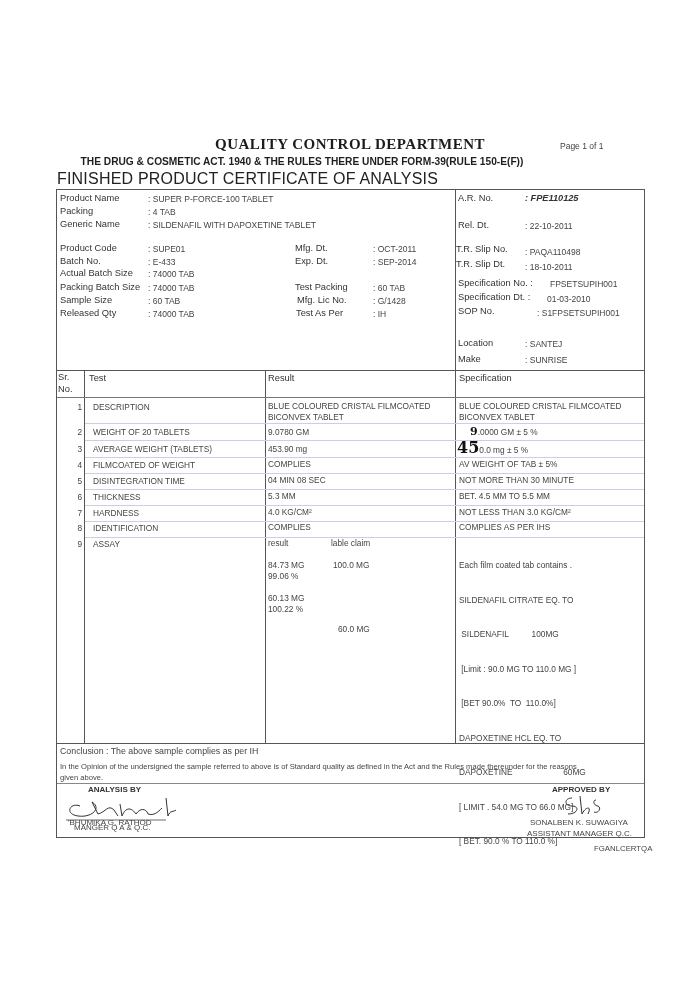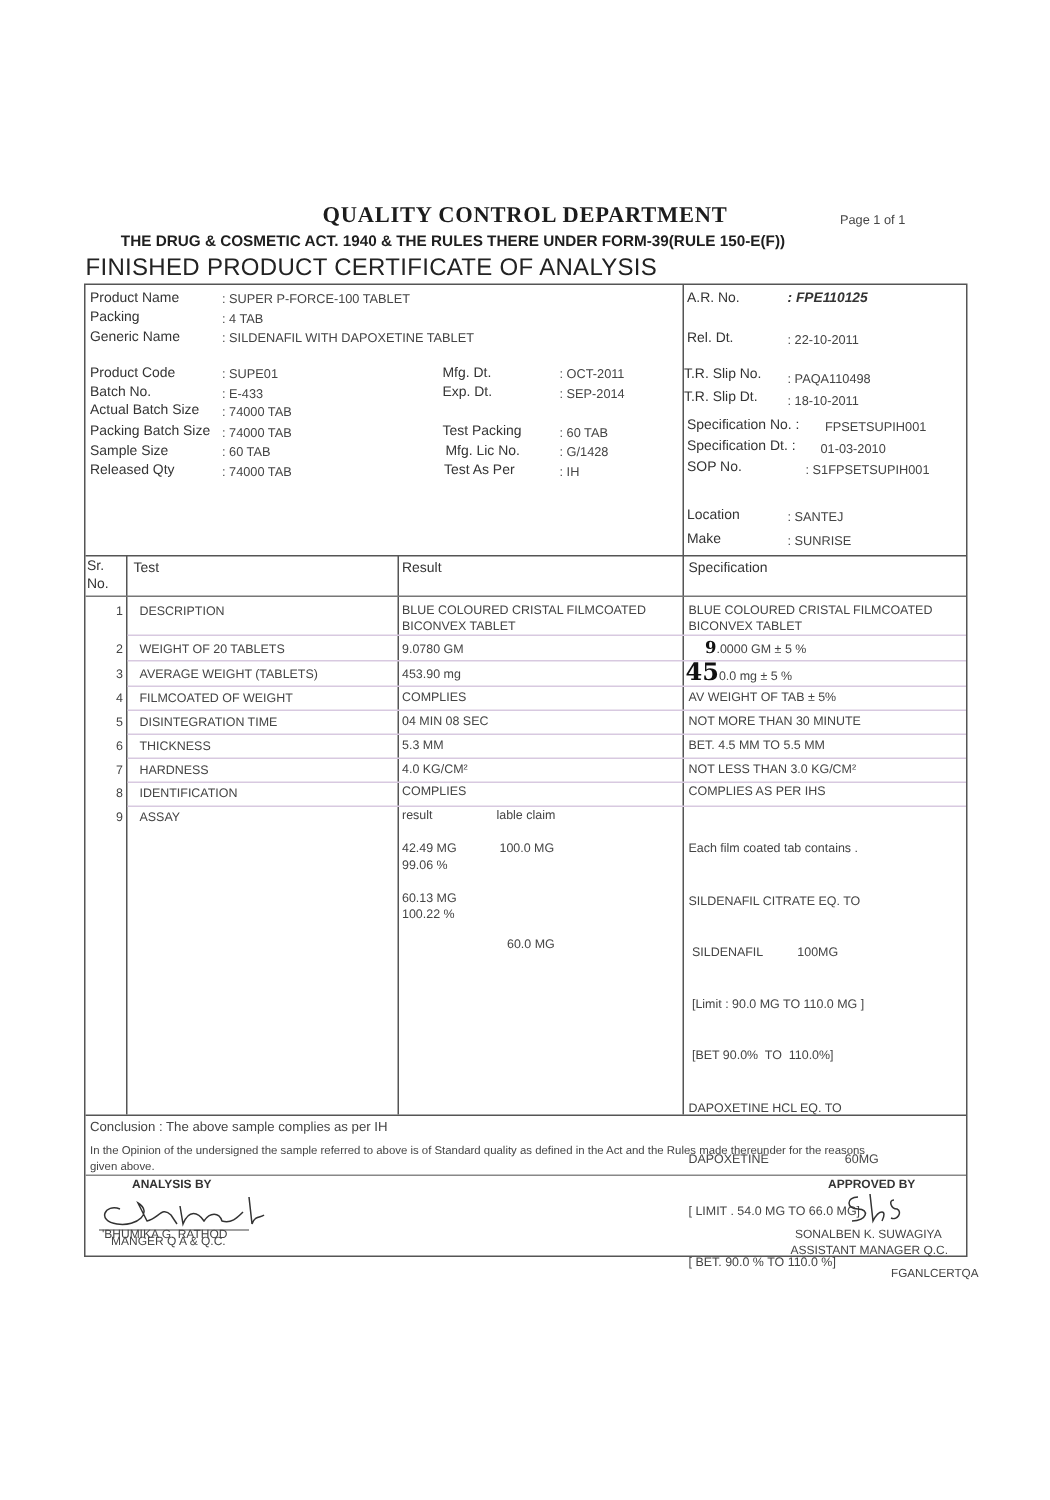--- a/index.html
+++ b/index.html
@@ -163,21 +163,21 @@
   <div class="cell" style="left:459px; top:522px;">COMPLIES AS PER IHS</div>
 </div>
 <div>
   <div class="sr" style="left:58px; top:539px;">9</div>
   <div class="cell" style="left:93px; top:539px;">ASSAY</div>
 </div>
 
 <div>
   <div class="cell" style="left:268px; top:538px;">result</div>
   <div class="cell" style="left:331px; top:538px;">lable claim</div>
-  <div class="cell" style="left:268px; top:560px;">42.49  MG</div>
+  <div class="cell" style="left:268px; top:560px;">84.73  MG</div>
   <div class="cell" style="left:333px; top:560px;">100.0 MG</div>
   <div class="cell" style="left:268px; top:571px;">99.06 %</div>
   <div class="cell" style="left:268px; top:593px;">60.13  MG</div>
   <div class="cell" style="left:338px; top:624px;">60.0 MG</div>
   <div class="cell" style="left:268px; top:604px;">100.22 %</div>
 </div>
 <div class="small" style="left:459px; top:537px; white-space:pre;">
   <div>Each film coated tab contains .</div>
   <div>SILDENAFIL CITRATE EQ. TO</div>
   <div> SILDENAFIL          100MG</div>

